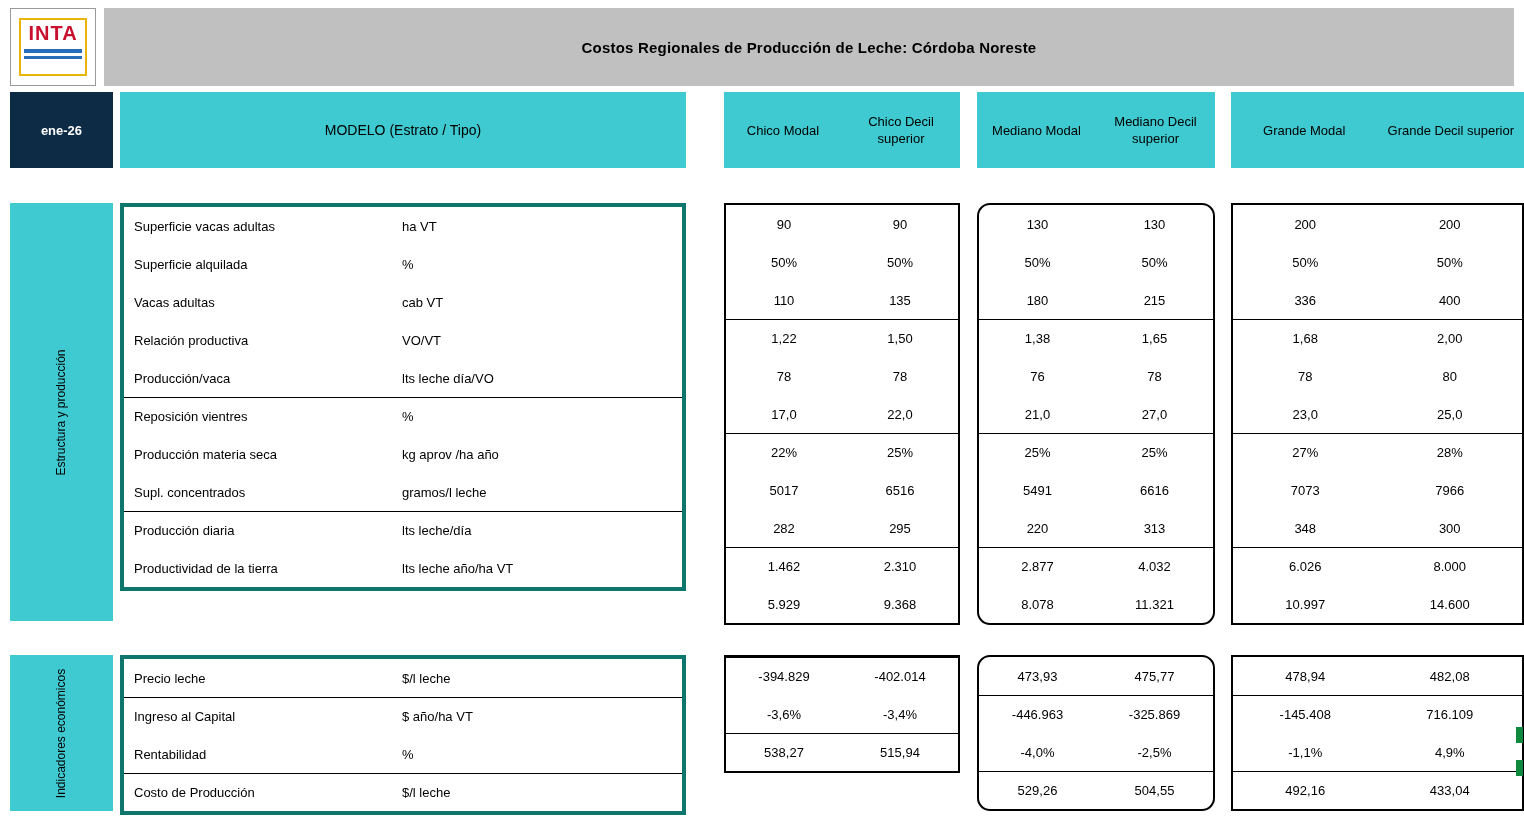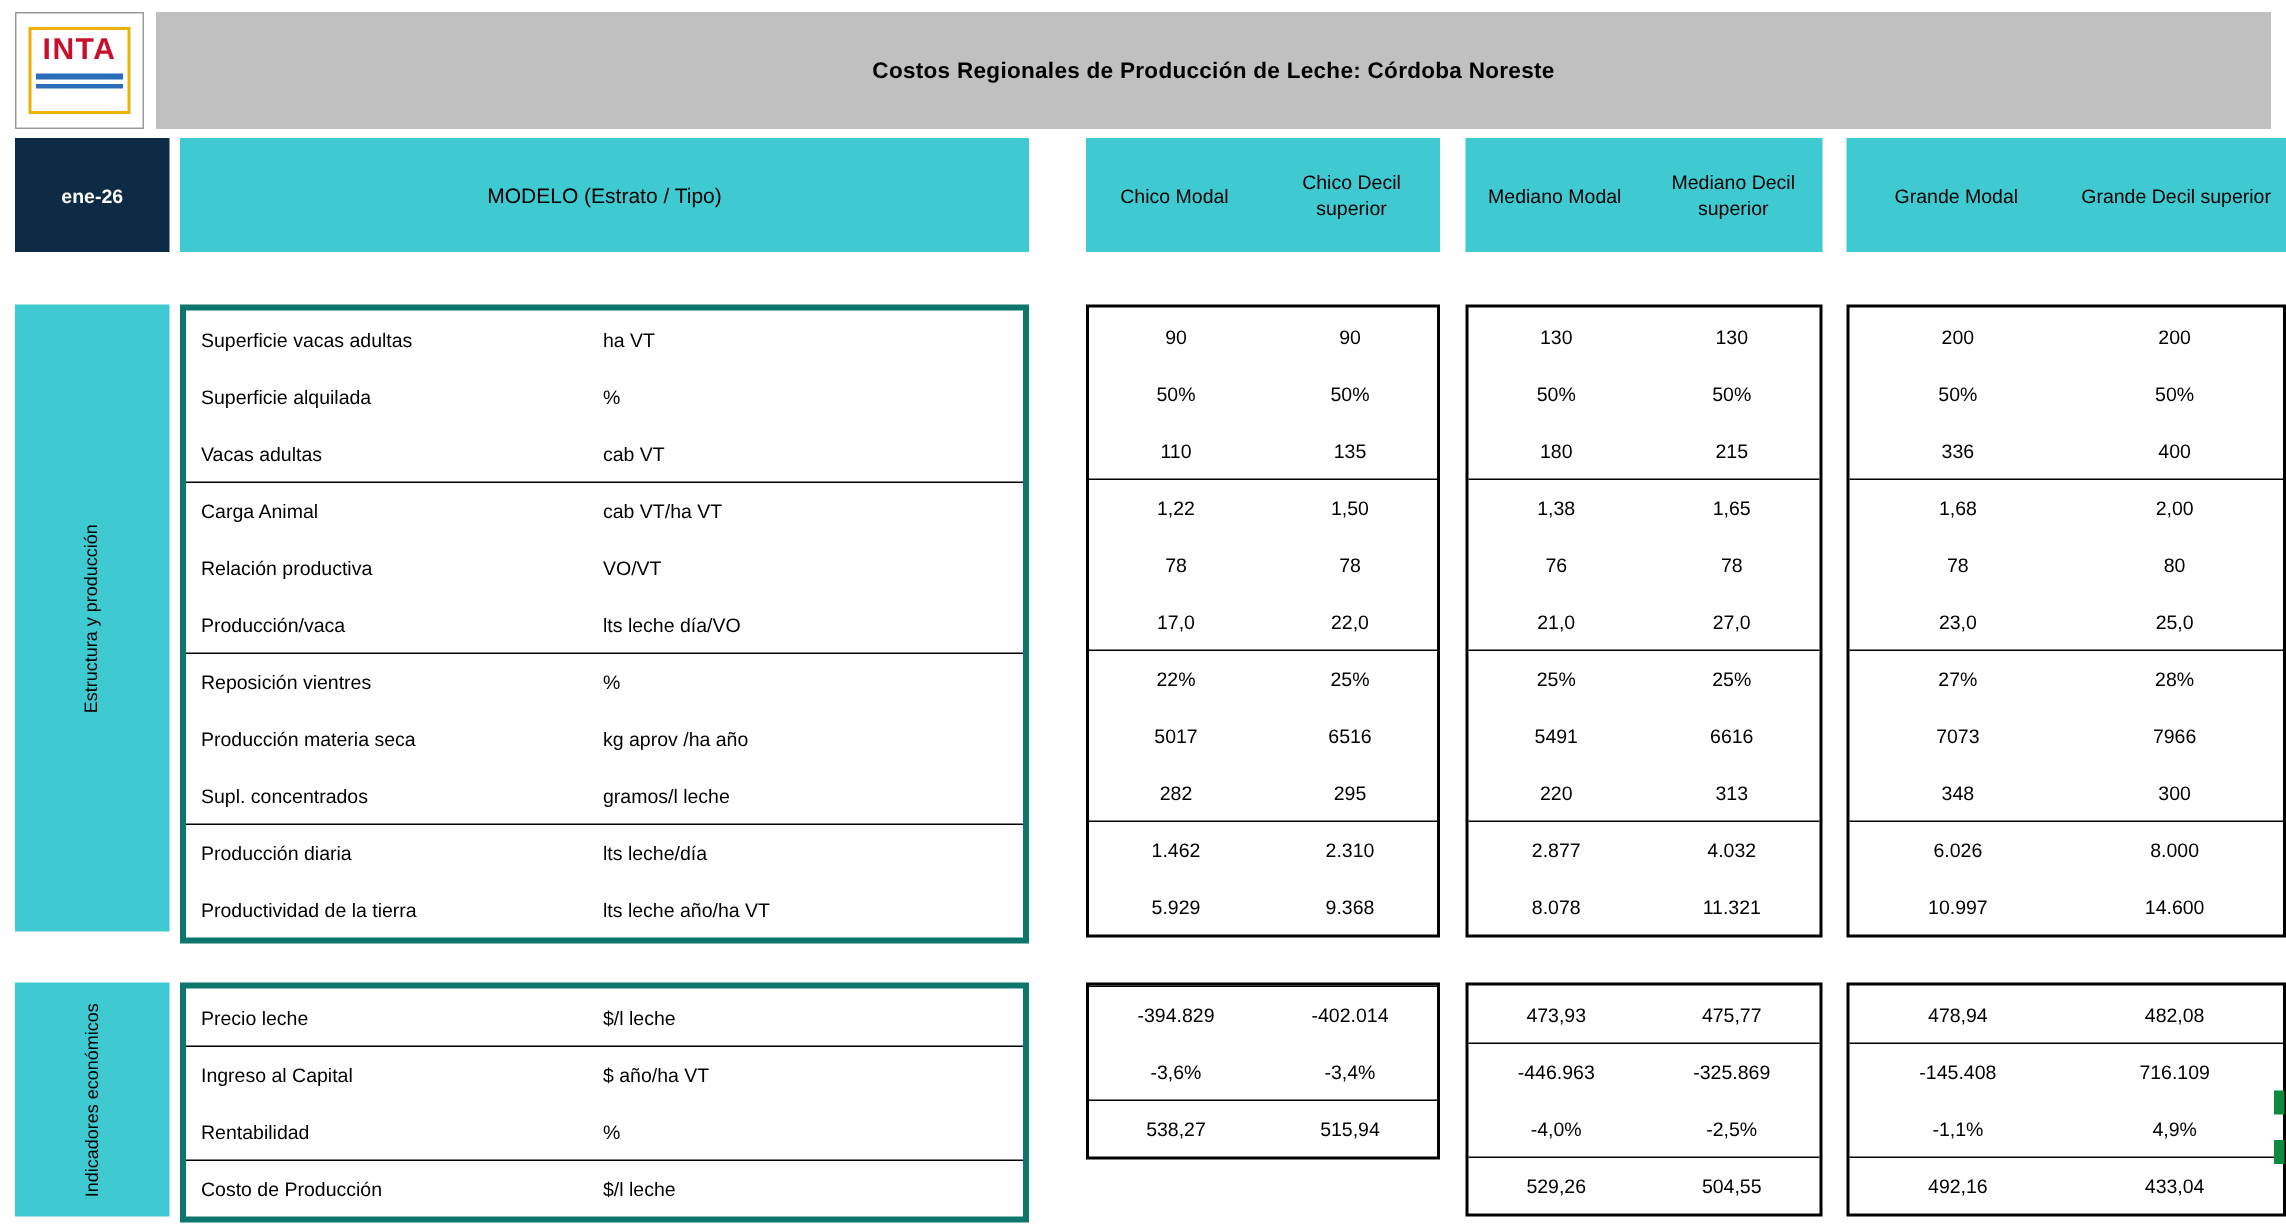--- a/index.html
+++ b/index.html
@@ -139,21 +139,21 @@
   .row.sep { border-top: 1px solid #000; }
   .row .rlabel { flex: 0 0 268px; font-size: 13px; color: #000; }
   .row .runit  { flex: 1 1 auto; font-size: 13px; color: #000; }
 
   .vals-box {
     position: absolute; top: 0;
     border: 2px solid #000;
     background: #fff;
   }
   .vals-g1 { left: 714px; width: 236px; }
-  .vals-g2 { left: 967px; width: 238px; }
+  .vals-g2 { left: 967px; width: 238px; border-radius: 13px; }
   .vals-g3 { left: 1221px; width: 293px; }
   .vrow {
     display: flex;
     height: 38px;
     align-items: center;
   }
   .vrow.sep { border-top: 1px solid #000; }
   .vcell {
     flex: 1 1 50%;
     text-align: center;
@@ -223,24 +223,20 @@
           <div class="runit">ha VT</div>
         </div>
         <div class="row">
           <div class="rlabel">Superficie alquilada</div>
           <div class="runit">%</div>
         </div>
         <div class="row">
           <div class="rlabel">Vacas adultas</div>
           <div class="runit">cab VT</div>
         </div>
-        <div class="row sep">
-          <div class="rlabel">Carga Animal</div>
-          <div class="runit">cab VT/ha VT</div>
-        </div>
         <div class="row">
           <div class="rlabel">Relación productiva</div>
           <div class="runit">VO/VT</div>
         </div>
         <div class="row">
           <div class="rlabel">Producción/vaca</div>
           <div class="runit">lts leche día/VO</div>
         </div>
         <div class="row sep">
           <div class="rlabel">Reposición vientres</div>

